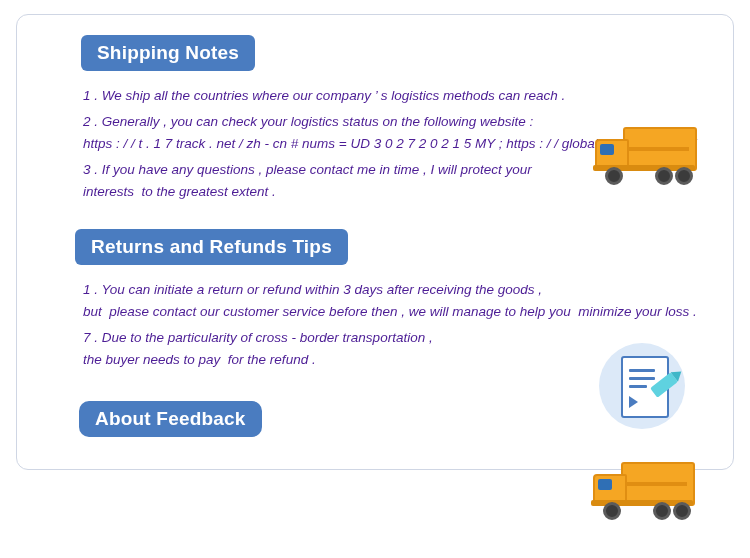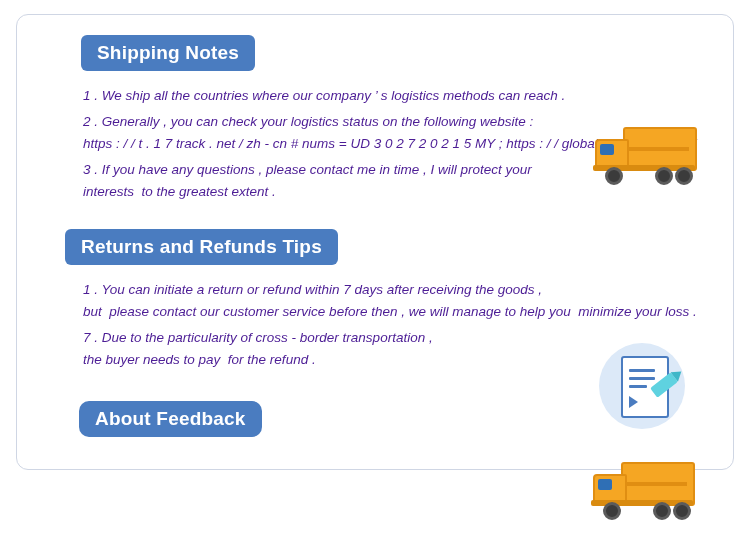--- a/index.html
+++ b/index.html
@@ -39,21 +39,21 @@
     background: #4a7cc0;
     color: #ffffff;
     font-size: 19px;
     font-weight: bold;
     border-radius: 6px;
     padding: 8px 16px 9px 16px;
     letter-spacing: 0.2px;
     line-height: 1;
   }
   .heading-shipping { margin-left: 34px; }
-  .heading-returns { margin-left: 18px; }
+  .heading-returns { margin-left: 28px; }
   .heading-feedback { margin-left: 32px; border-radius: 10px; }
 
   .body-text {
     font-size: 13.5px;
     line-height: 22px;
     color: #4c1d95;
     margin-left: 36px;
     max-width: 660px;
     font-style: italic;
   }
@@ -210,21 +210,21 @@
 interests  to the greatest extent .</p>
       </div>
     </div>
 
     <div class="gap-md"></div>
 
     <div class="section">
       <div class="heading heading-returns">Returns and Refunds Tips</div>
       <div class="gap-sm"></div>
       <div class="body-text">
-        <p>1 . You can initiate a return or refund within 7 days after receiving the goods ,
+        <p>1 . You can initiate a return or refund within 3 days after receiving the goods ,
 but  please contact our customer service before then , we will manage to help you  minimize your loss .</p>
         <p>7 . Due to the particularity of cross - border transportation ,
 the buyer needs to pay  for the refund .</p>
       </div>
     </div>
 
     <div class="gap-lg"></div>
 
     <div class="section">
       <div class="heading heading-feedback">About Feedback</div>

